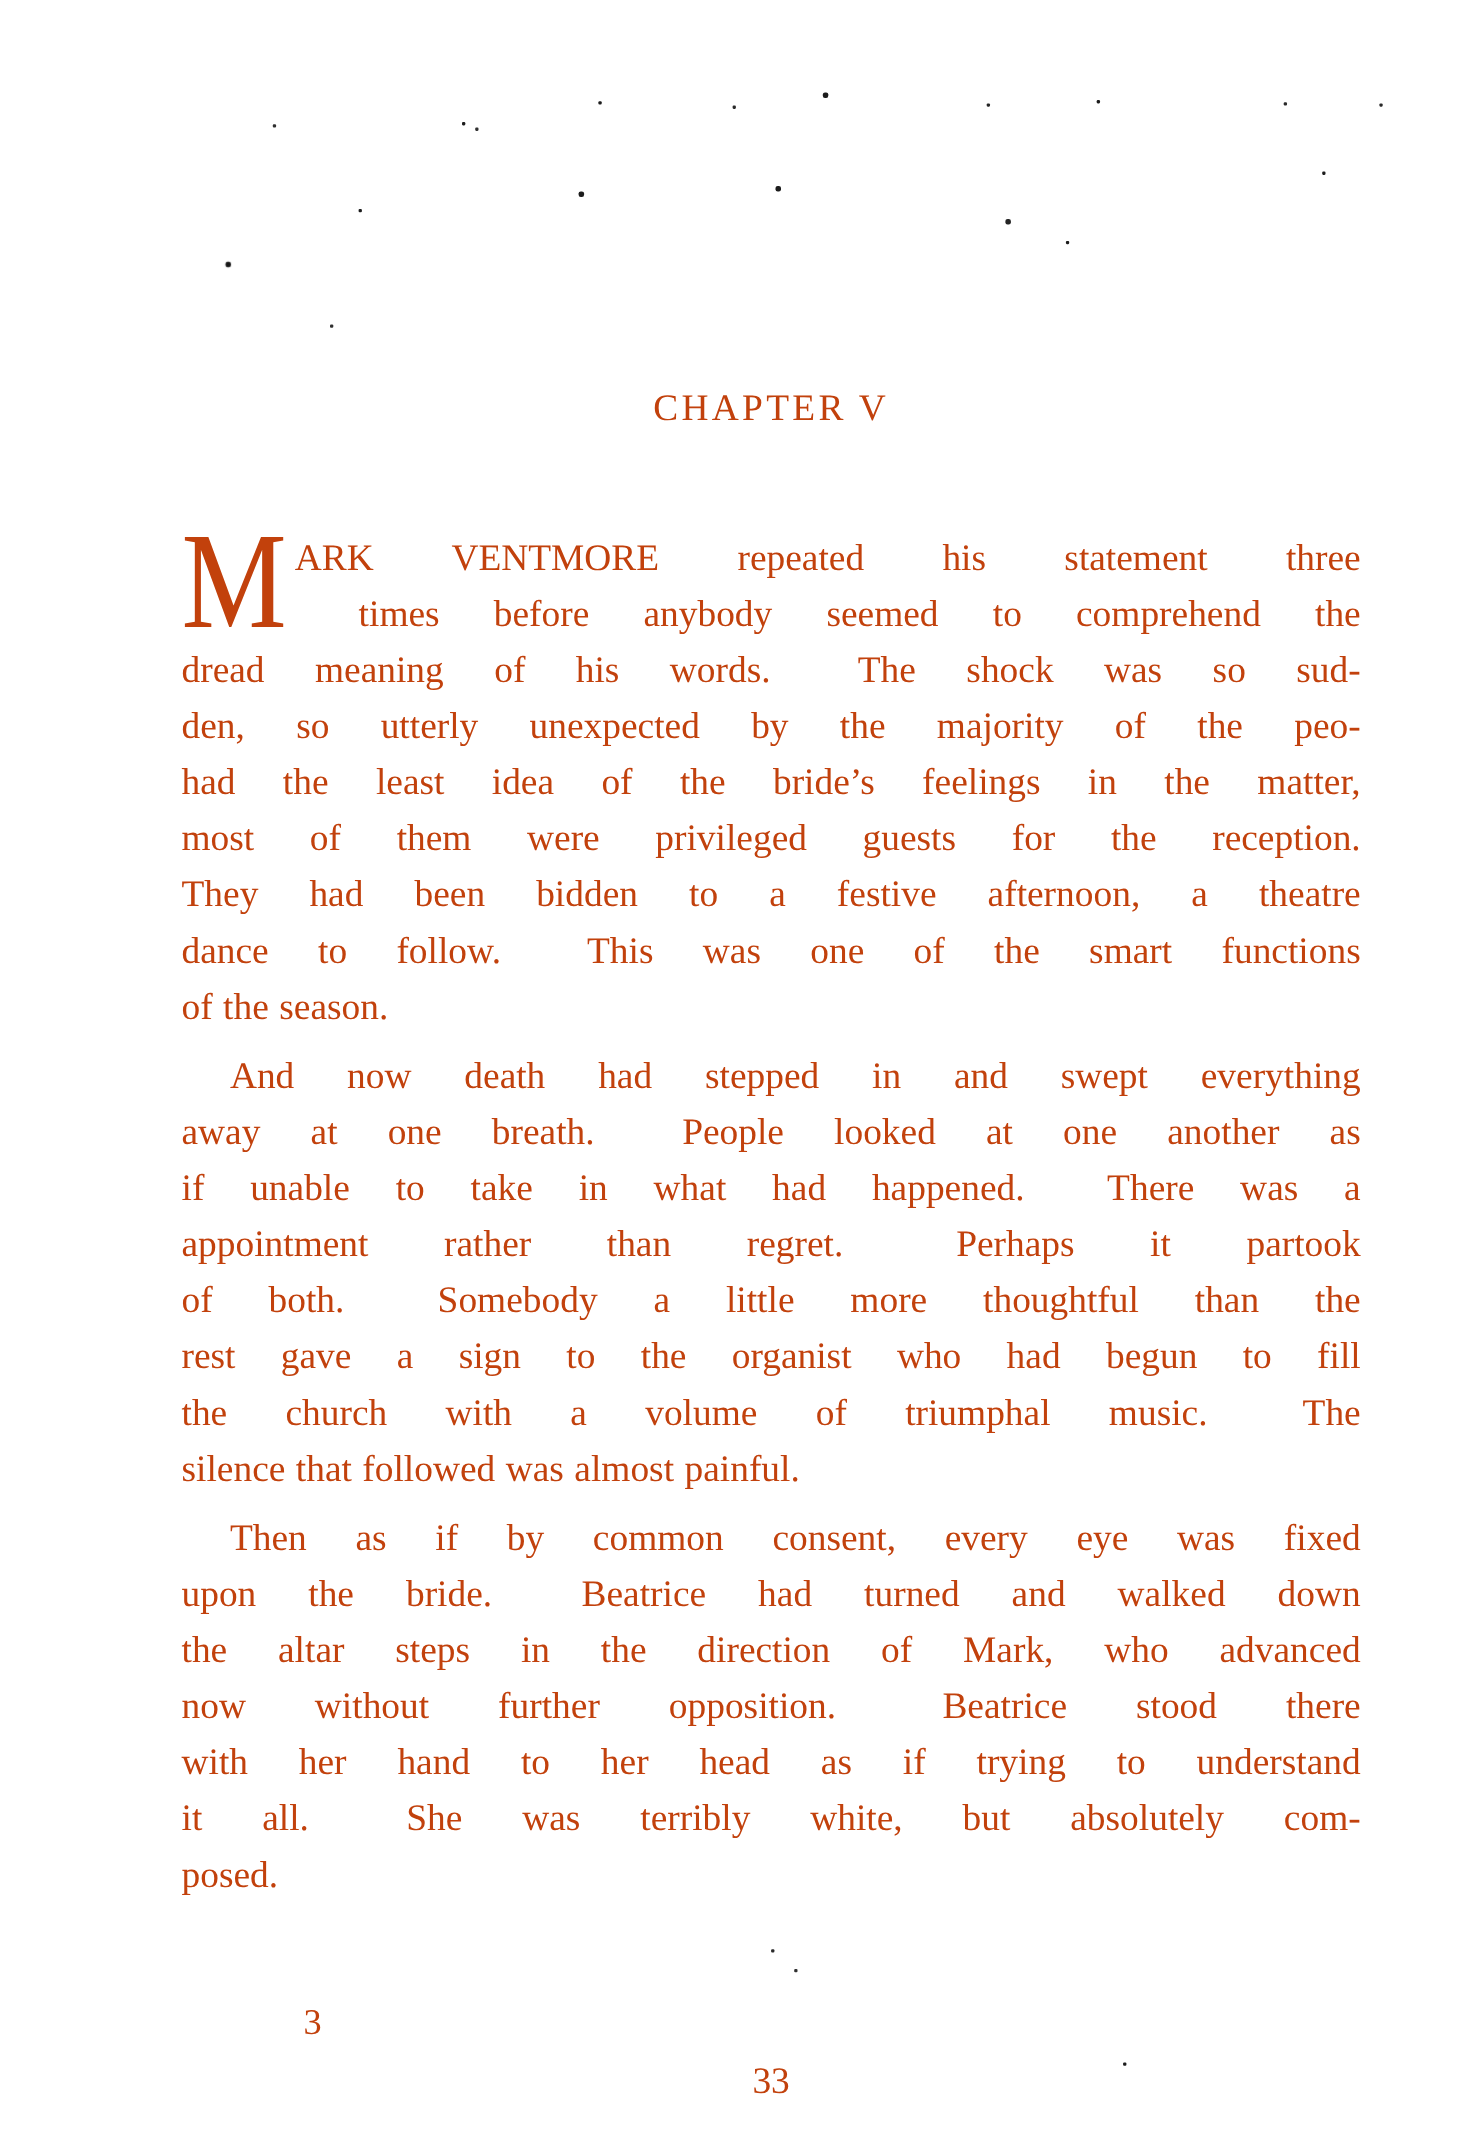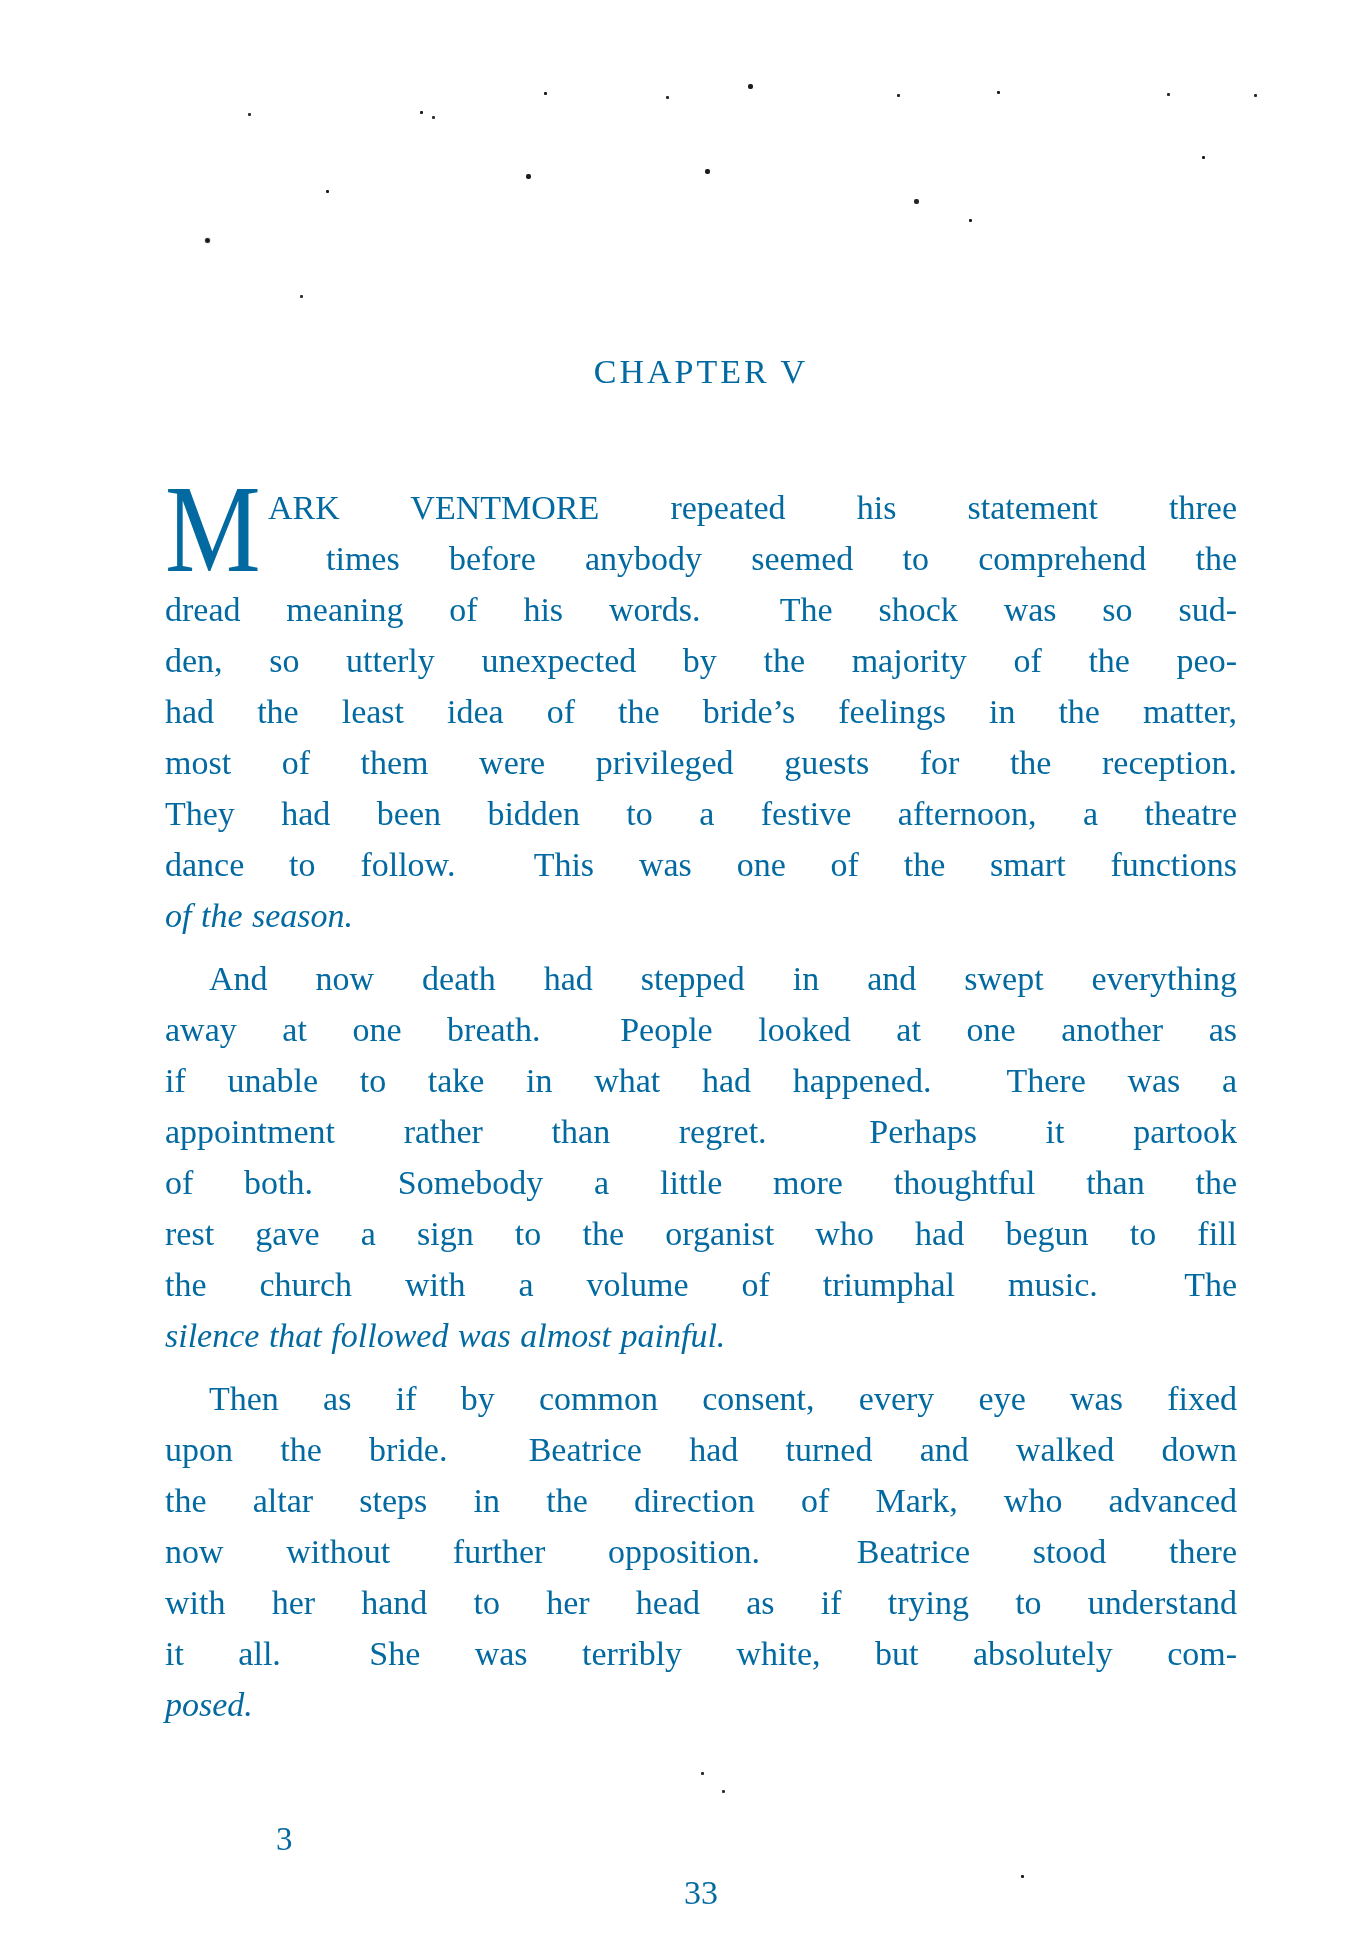--- a/index.html
+++ b/index.html
@@ -7,21 +7,21 @@
     padding: 0;
     background: #ffffff;
   }
   .page {
     position: relative;
     width: 1347px;
     height: 1939px;
     background: #ffffff;
     overflow: hidden;
     font-family: "Liberation Serif", serif;
-    color: #0369a1;
+    color: #c2410c;
     -webkit-font-smoothing: antialiased;
   }
   .chapter-heading {
     position: absolute;
     top: 352px;
     left: 165px;
     width: 1072px;
     text-align: center;
     font-size: 34px;
     line-height: 40px;
@@ -38,21 +38,20 @@
   .line {
     font-size: 34px;
     line-height: 51px;
     text-align: justify;
     text-align-last: justify;
     text-justify: inter-word;
     word-spacing: 1px;
   }
   .line.last {
     text-align-last: left;
-    font-style: italic;
   }
   .pad1 { padding-left: 103px; margin-top: 36px; }
   .pad2 { padding-left: 161px; }
   .indent { padding-left: 44px; margin-top: 12px; }
   .drop-cap {
     position: absolute;
     left: 0;
     top: -15px;
     font-size: 125px;
     line-height: 125px;

